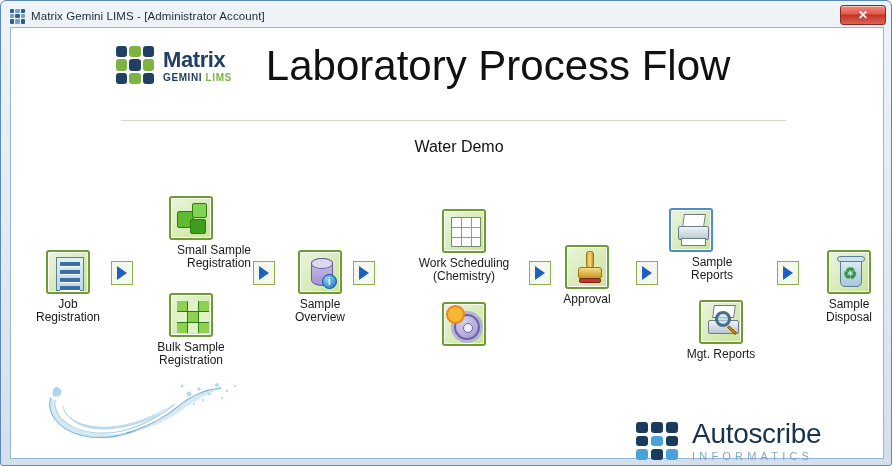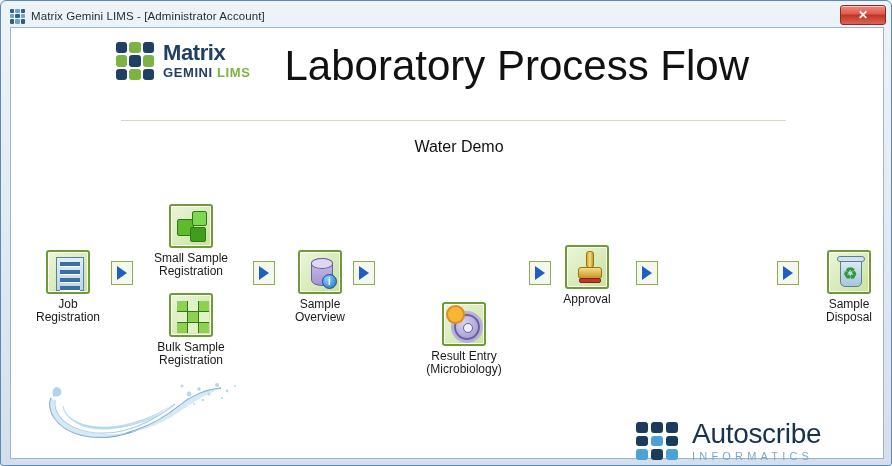--- a/index.html
+++ b/index.html
@@ -66,40 +66,41 @@
     background: #ffffff;
     border: 1px solid #97b6d4;
   }
 
   
   .header {
     position: absolute;
     left: 105px; top: 14px;
     width: 680px;
     display: flex;
+    align-items: center;
   }
   .mx-logo { width: 40px; height: 40px; flex: 0 0 auto; }
   .mx-grid {
     width: 38px; height: 38px;
     display: grid;
     grid-template-columns: repeat(3,1fr);
     grid-template-rows: repeat(3,1fr);
     gap: 2px;
   }
   .mx-grid span { border-radius: 3px; display: block; }
   .mx-n { background: #1f3f63; }
   .mx-g { background: #7cb342; }
   .mx-words { margin-left: 7px; line-height: 1; }
   .mx-matrix {
     font-size: 22px;
     font-weight: bold;
     color: #1f3f63;
     letter-spacing: -.4px;
   }
-  .mx-sub { font-size: 13px; font-weight: bold; letter-spacing: .6px; margin-top: 2px; }
+  .mx-sub { font-size: 10px; font-weight: bold; letter-spacing: .6px; margin-top: 2px; }
   .mx-gemini { color: #1f3f63; }
   .mx-lims { color: #7cb342; }
   .main-title {
     font-size: 42px;
     font-weight: 300;
     color: #111111;
     margin-left: 34px;
     white-space: nowrap;
   }
   .header-rule {
@@ -359,21 +360,21 @@
               <i style="top:28px"></i>
             </span>
         </span>
       </div>
       <div class="label" style="white-space:pre-line">Job
 Registration</div>
     </div>
 
     <div class="arrow" style="left:100px; top:233px;"></div>
 
-    <div class="node" style="left:120px; top:176px;">
+    <div class="node" style="left:120px; top:168px;text-align:right;">
       <div class="iconbox">
         <span class="ic">
           <span class="cube" style="left:6px;  top:13px; width:17px; height:17px;"></span>
           <span class="cube" style="left:21px; top:5px;  width:15px; height:15px; background:#7ed653;"></span>
           <span class="cube" style="left:19px; top:21px; width:16px; height:15px; background:#3f9e1c;"></span>
         </span>
       </div>
       <div class="label" style="white-space:pre-line">Small Sample
 Registration</div>
     </div>
@@ -406,48 +407,81 @@
           <span class="db"></span>
           <span class="dbbadge">i</span>
         </span>
       </div>
       <div class="label" style="white-space:pre-line">Sample
 Overview</div>
     </div>
 
     <div class="arrow" style="left:342px; top:233px;"></div>
 
+    <div class="node" style="left:393px; top:181px;">
+      <div class="iconbox">
+        <span class="ic">
+          <span class="sheet">
+            <i style="left:0; right:0; top:9px;  height:1px;"></i>
+            <i style="left:0; right:0; top:19px; height:1px;"></i>
+            <i style="top:0; bottom:0; left:9px;  width:1px;"></i>
+            <i style="top:0; bottom:0; left:19px; width:1px;"></i>
+          </span>
+        </span>
+      </div>
+      <div class="label" style="white-space:pre-line">Work Scheduling
+(Chemistry)</div>
+    </div>
 
     <div class="node" style="left:393px; top:274px;">
       <div class="iconbox">
         <span class="ic">
           <span class="gear"></span>
           <span class="sunburst"></span>
         </span>
       </div>
-      <div class="label" style="white-space:pre-line">Result Entry
-(Microbiology)</div>
     </div>
 
     <div class="arrow" style="left:518px; top:233px;"></div>
 
     <div class="node" style="left:516px; top:217px;">
       <div class="iconbox">
         <span class="ic">
           <span class="stamp-handle"></span>
           <span class="stamp-base"></span>
           <span class="stamp-ink"></span>
         </span>
       </div>
       <div class="label" style="white-space:pre-line">Approval</div>
     </div>
 
     <div class="arrow" style="left:625px; top:233px;"></div>
 
-
+    <div class="node" style="left:620px; top:180px;">
+      <div class="iconbox" style="border-color:#4a90c4;">
+        <span class="ic">
+          <span class="printer-top"></span>
+          <span class="printer-body"></span>
+          <span class="printer-out"></span>
+        </span>
+      </div>
+      <div class="label" style="margin-left:42px; white-space:pre-line">Sample Reports</div>
+    </div>
+
+    <div class="node" style="left:650px; top:272px;">
+      <div class="iconbox">
+        <span class="ic">
+          <span class="printer-top" style="top:3px;"></span>
+          <span class="printer-body" style="top:18px;"></span>
+          <span class="mag"></span>
+          <span class="mag-handle"></span>
+        </span>
+      </div>
+      <div class="label" style="white-space:pre-line">Mgt. Reports</div>
+    </div>
 
     <div class="arrow" style="left:766px; top:233px;"></div>
 
     <div class="node" style="left:778px; top:222px;">
       <div class="iconbox">
         <span class="ic">
           <span class="bin"></span>
           <span class="bin-lid"></span>
           <span class="recycle">♻</span>
         </span>

